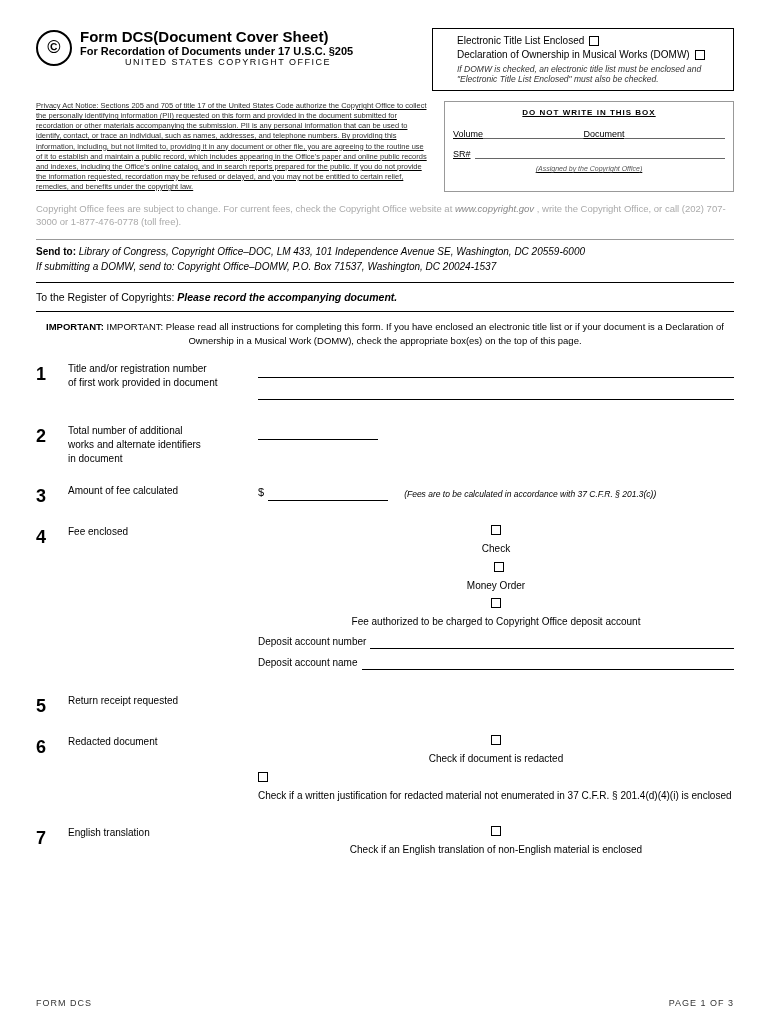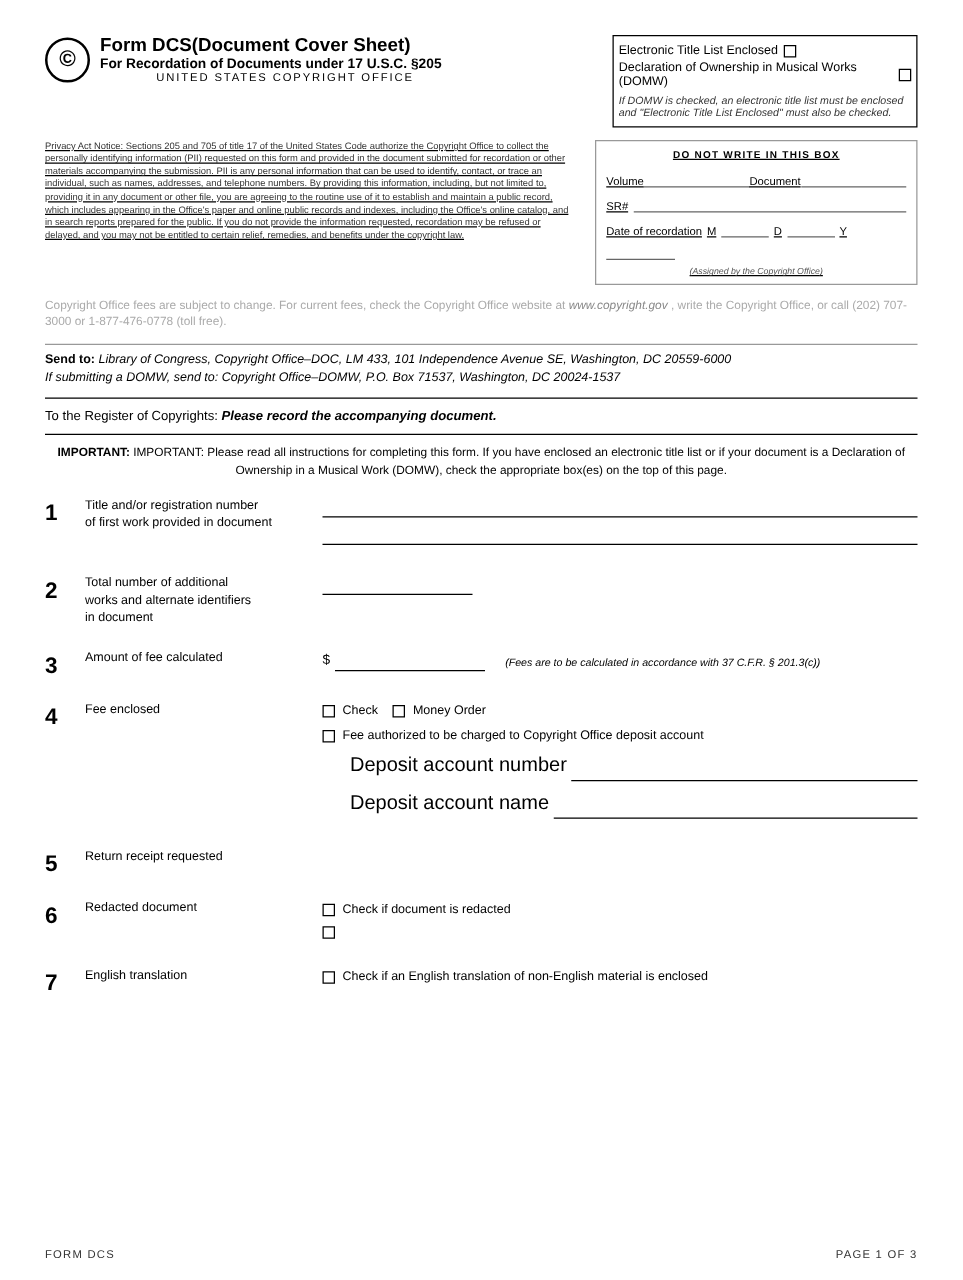--- a/index.html
+++ b/index.html
@@ -23,23 +23,23 @@
     .header-row {
       display: flex;
       align-items: flex-start;
       gap: 16px;
       margin-bottom: 10px;
     }
     .header-left {
       flex: 1;
     }
     .header-right {
-      width: 244px;
+      width: 302px;
       border: 1px solid #000;
-      padding: 6px 4px;
+      padding: 6px 24px;
       font-size: 10px;
     }
     .form-title-block {
       display: flex;
       align-items: center;
       gap: 8px;
     }
     .copyright-logo {
       width: 36px;
       height: 36px;
@@ -95,21 +95,21 @@
       margin-top: 6px;
       text-decoration: underline;
     }
     .privacy-text {
       flex: 1;
       font-size: 7.5px;
       line-height: 1.35;
       color: #333;
     }
     .do-not-write-box {
-      width: 258px;
+      width: 290px;
       border: 1px solid #999;
       padding: 6px 8px;
       font-size: 9px;
     }
     .do-not-write-title {
       text-align: center;
       font-size: 8px;
       letter-spacing: 1px;
       text-transform: uppercase;
       margin-bottom: 8px;
@@ -259,31 +259,31 @@
       font-size: 8.5px;
       font-style: italic;
       margin-left: 12px;
     }
     .fee-enclosed-row {
       display: flex;
       align-items: center;
       gap: 6px;
       margin-bottom: 5px;
       flex-wrap: wrap;
+      flex-direction: column;
     }
     .deposit-row {
       display: flex;
       align-items: flex-end;
       gap: 4px;
       margin-bottom: 6px;
     }
     .deposit-label {
-      font-size: 16px;
+      font-size: 10px;
       white-space: nowrap;
-      margin-left: 22px;
     }
     .deposit-line {
       flex: 1;
       border-bottom: 1px solid #000;
       height: 15px;
     }
     
     .page-footer {
       position: absolute;
       bottom: 16px;
@@ -337,29 +337,20 @@
       <div class="dnw-field">
         <span class="dnw-label">Volume</span>
         <div class="dnw-line"></div>
         <span class="dnw-label">Document</span>
         <div class="dnw-line"></div>
       </div>
       <div class="dnw-sr dnw-field">
         <span class="dnw-label">SR#</span>
         <div class="dnw-line"></div>
       </div>
-      <div class="dnw-date-row dnw-field">
-        <span class="dnw-date-label">Date of recordation</span>
-        <span class="dnw-date-label">M</span>
-        <div class="dnw-date-line"></div>
-        <span class="dnw-date-label">D</span>
-        <div class="dnw-date-line"></div>
-        <span class="dnw-date-label">Y</span>
-        <div class="dnw-date-line" style="width:55px;"></div>
-      </div>
       <div class="dnw-assigned">(Assigned by the Copyright Office)</div>
     </div>
   </div>
 
   <div class="fees-notice">
     <span>Copyright Office fees are subject to change. For current fees, check the Copyright Office website at</span>
     <span class="link-text italic">www.copyright.gov</span>
     <span>, write the Copyright Office, or call (202) 707-3000 or 1-877-476-0778 (toll free).</span>
   </div>
 
@@ -449,20 +440,22 @@
     <div class="field-row">
       <div class="field-number">6</div>
       <div class="field-label">Redacted document</div>
       <div class="field-content">
         <div class="fee-enclosed-row">
           <span class="checkbox-box"></span>
           <span>Check if document is redacted</span>
         </div>
         <div class="fee-enclosed-row" style="align-items:flex-start;">
           <span class="checkbox-box" style="margin-top:1px;"></span>
+          <span>Check if a written justification for redacted material not enumerated
+in 37 C.F.R. § 201.4(d)(4)(i) is enclosed</span>
         </div>
       </div>
     </div>
 
     <div class="field-row">
       <div class="field-number">7</div>
       <div class="field-label">English translation</div>
       <div class="field-content">
         <div class="fee-enclosed-row">
           <span class="checkbox-box"></span>

